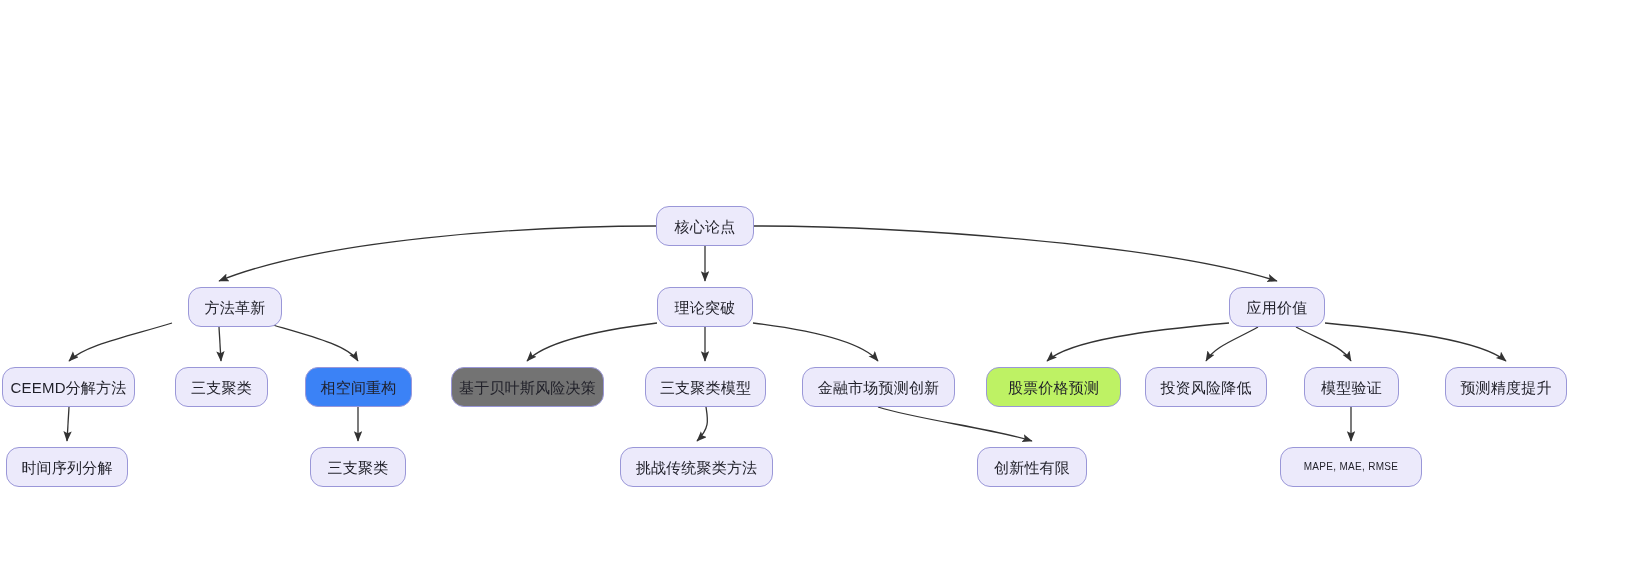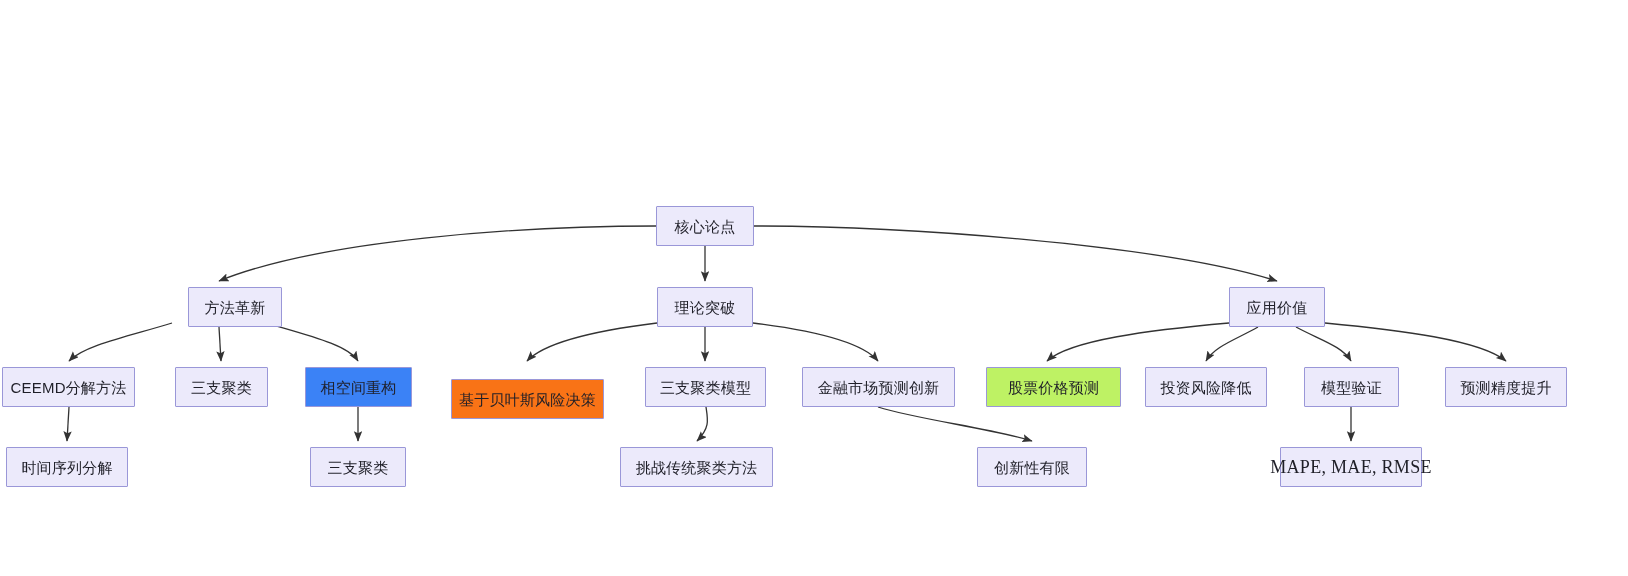--- a/index.html
+++ b/index.html
@@ -28,38 +28,37 @@
   .edge-path {
     fill: none;
     stroke: #333333;
     stroke-width: 1.3px;
   }
   .node {
     position: absolute;
     box-sizing: border-box;
     background: #ECEAFB;
     border: 1px solid #9A97D8;
-    border-radius: 1px;
+    border-radius: 13px;
     display: flex;
     align-items: center;
     justify-content: center;
     color: #1f1f28;
     font-size: 15px;
     line-height: 1;
     white-space: nowrap;
     letter-spacing: 0.2px;
   }
   .node-label {
     display: block;
     padding: 0 4px;
   }
   .node.latin .node-label {
-    font-size: 18px;
+    font-size: 10px;
     letter-spacing: 0.3px;
-    font-family: Liberation Serif, serif;
   }
 </style>
 </head>
 <body>
 
 <div id="canvas">
   <svg id="edge-layer" viewBox="0 0 1628 576" xmlns="http://www.w3.org/2000/svg">
     <defs>
       <marker id="arrowhead" markerWidth="9" markerHeight="9" refX="7.5" refY="3.2" orient="auto" markerUnits="strokeWidth">
         <path d="M 0 0 L 8 3.2 L 0 6.4 L 1.6 3.2 z" fill="#333333"></path>
@@ -101,21 +100,21 @@
       </div>
       <div class="node" style="left: 2px; top: 367px; width: 133px; height: 40px; background: rgb(236, 234, 251); border-color: rgb(154, 151, 216); color: rgb(31, 31, 40);">
         <span class="node-label">CEEMD分解方法</span>
       </div>
       <div class="node" style="left: 175px; top: 367px; width: 93px; height: 40px; background: rgb(236, 234, 251); border-color: rgb(154, 151, 216); color: rgb(31, 31, 40);">
         <span class="node-label">三支聚类</span>
       </div>
       <div class="node" style="left: 305px; top: 367px; width: 107px; height: 40px; background: #3b82f6; border-color: rgb(154, 151, 216); color: rgb(31, 31, 40);">
         <span class="node-label">相空间重构</span>
       </div>
-      <div class="node" style="left: 451px; top: 367px; width: 153px; height: 40px; background: #f97316; border-color: rgb(154, 151, 216); color: rgb(31, 31, 40); margin-top: 12px;">
+      <div class="node" style="left: 451px; top: 367px; width: 153px; height: 40px; background: #737373; border-color: rgb(154, 151, 216); color: rgb(31, 31, 40);">
         <span class="node-label">基于贝叶斯风险决策</span>
       </div>
       <div class="node" style="left: 645px; top: 367px; width: 121px; height: 40px; background: rgb(236, 234, 251); border-color: rgb(154, 151, 216); color: rgb(31, 31, 40);">
         <span class="node-label">三支聚类模型</span>
       </div>
       <div class="node" style="left: 802px; top: 367px; width: 153px; height: 40px; background: rgb(236, 234, 251); border-color: rgb(154, 151, 216); color: rgb(31, 31, 40);">
         <span class="node-label">金融市场预测创新</span>
       </div>
       <div class="node" style="left: 986px; top: 367px; width: 135px; height: 40px; background: #bef264; border-color: rgb(154, 151, 216); color: rgb(31, 31, 40);">
         <span class="node-label">股票价格预测</span>

